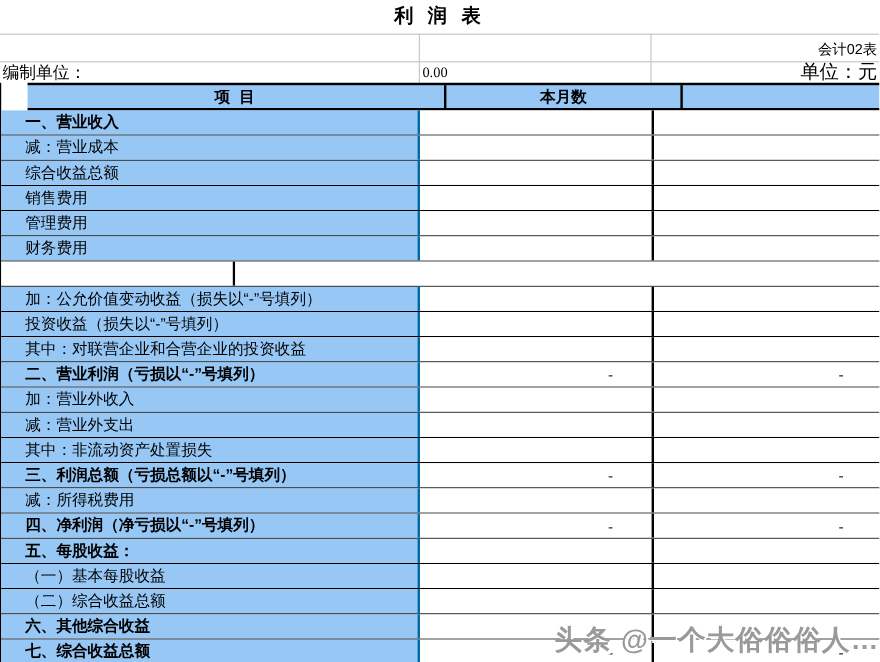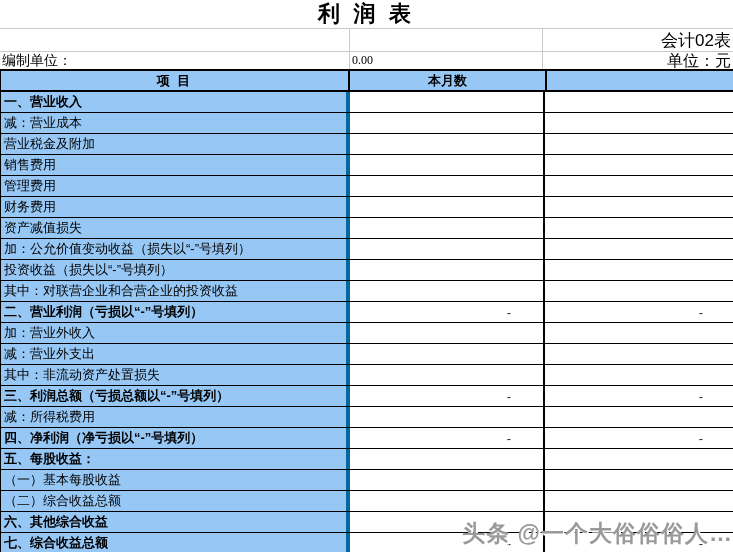--- a/index.html
+++ b/index.html
@@ -2,49 +2,49 @@
 <html style="--blue: #97C7F5;"><head>
 <meta charset="utf-8">
 <style>
   html,body{margin:0;padding:0;background:#fff;}
   .screen{
     position:relative;width:733px;height:552px;overflow:hidden;background:#fff;
     font-family:"Liberation Sans",sans-serif;color:#000;
   }
   .title{
     position:absolute;top:0;left:0;right:0;text-align:center;
-    font-family:"Liberation Serif",serif;font-size:22px;font-weight:bold;letter-spacing:4px;
+    font-family:"Liberation Serif",serif;font-size:16px;font-weight:bold;letter-spacing:4px;
     height:27px;line-height:27px;
   }
   
   .gl{position:absolute;background:#c9c9c9;}
   .gl-h1{top:28px;left:0;width:733px;height:1px;}
   .gl-h2{top:51px;left:0;width:733px;height:1px;}
   .gl-v1{top:28px;left:349px;width:1px;height:41px;}
   .gl-v2{top:28px;left:542px;width:1px;height:41px;}
-  .form-code{position:absolute;top:33px;right:2px;font-size:17px;height:16px;line-height:16px;}
+  .form-code{position:absolute;top:33px;right:2px;font-size:12px;height:16px;line-height:16px;}
   .prep-label{position:absolute;top:53px;left:2px;font-size:14px;height:15px;line-height:15px;}
   .prep-value{position:absolute;top:53px;left:352px;font-size:12px;height:15px;line-height:15px;font-family:"Liberation Serif",serif;}
   .unit-label{position:absolute;top:53px;right:2px;font-size:16px;height:15px;line-height:15px;}
 
   .table{position:absolute;top:69px;left:0;width:733px;border-left:1px solid #000;box-sizing:border-box;}
   .thead{
     display:flex;height:23px;box-sizing:border-box;
     border-top:2px solid #000;border-bottom:2px solid #000;
-    background:var(--blue,#97C7F5);font-weight:bold;font-size:13px;
+    background:var(--blue,#97C7F5);font-weight:bold;font-size:13px;margin-left:22px;
   }
   .h1{width:349px;box-sizing:border-box;border-right:2px solid #000;
       display:flex;align-items:center;justify-content:center;letter-spacing:2px;}
   .h2{width:197px;box-sizing:border-box;border-right:2px solid #000;
       display:flex;align-items:center;justify-content:center;}
   .h3{flex:1;display:flex;align-items:center;justify-content:center;}
 
   .row{display:flex;height:21px;box-sizing:border-box;border-bottom:1px solid #000;font-size:13px;}
-  .c1{width:349px;box-sizing:border-box;border-right:4px solid #0369a1;background:var(--blue,#97C7F5);
-      display:flex;align-items:center;padding-left:3px;white-space:nowrap;overflow:hidden;}
+  .c1{width:349px;box-sizing:border-box;border-right:2px solid #0369a1;background:var(--blue,#97C7F5);
+      display:flex;align-items:center;padding-left:20px;white-space:nowrap;overflow:hidden;}
   .c2{width:195px;box-sizing:border-box;border-right:2px solid #000;background:#fff;
       display:flex;align-items:center;justify-content:flex-end;padding-right:32px;color:#222244;}
   .c3{flex:1;background:#fff;display:flex;align-items:center;justify-content:flex-end;
       padding-right:30px;color:#222244;}
   .bold{font-weight:bold;}
 
   .watermark{
     position:absolute;right:0;bottom:3px;z-index:5;
     font-size:23px;font-weight:bold;letter-spacing:1px;
     color:#9a9a9a;text-shadow:2px 2px 0 #ffffff, 1px 1px 0 #ffffff;
@@ -79,41 +79,40 @@
           <div class="c1 bold">一、营业收入</div>
           <div class="c2"></div>
           <div class="c3"></div>
         </div>
         <div class="row">
           <div class="c1">减：营业成本</div>
           <div class="c2"></div>
           <div class="c3"></div>
         </div>
         <div class="row">
-          <div class="c1">营业税金及附加</div>
+          <div class="c1">综合收益总额</div>
           <div class="c2"></div>
           <div class="c3"></div>
         </div>
         <div class="row">
           <div class="c1">销售费用</div>
           <div class="c2"></div>
           <div class="c3"></div>
         </div>
         <div class="row">
           <div class="c1">管理费用</div>
           <div class="c2"></div>
           <div class="c3"></div>
         </div>
         <div class="row">
           <div class="c1">财务费用</div>
           <div class="c2"></div>
           <div class="c3"></div>
         </div>
         <div class="row">
-          <div class="c1">资产减值损失</div>
           <div class="c2"></div>
           <div class="c3"></div>
         </div>
         <div class="row">
           <div class="c1">加：公允价值变动收益（损失以“-”号填列）</div>
           <div class="c2"></div>
           <div class="c3"></div>
         </div>
         <div class="row">
           <div class="c1">投资收益（损失以“-”号填列）</div>

